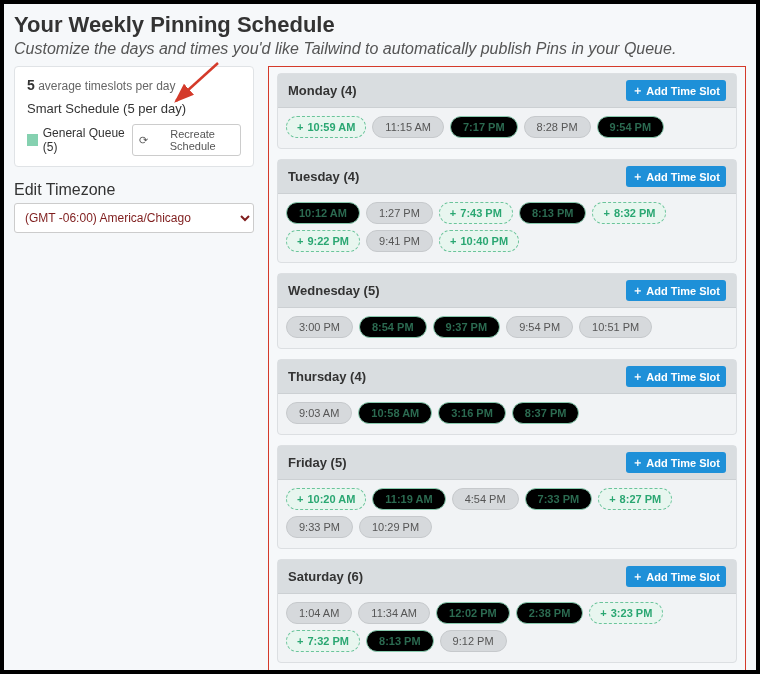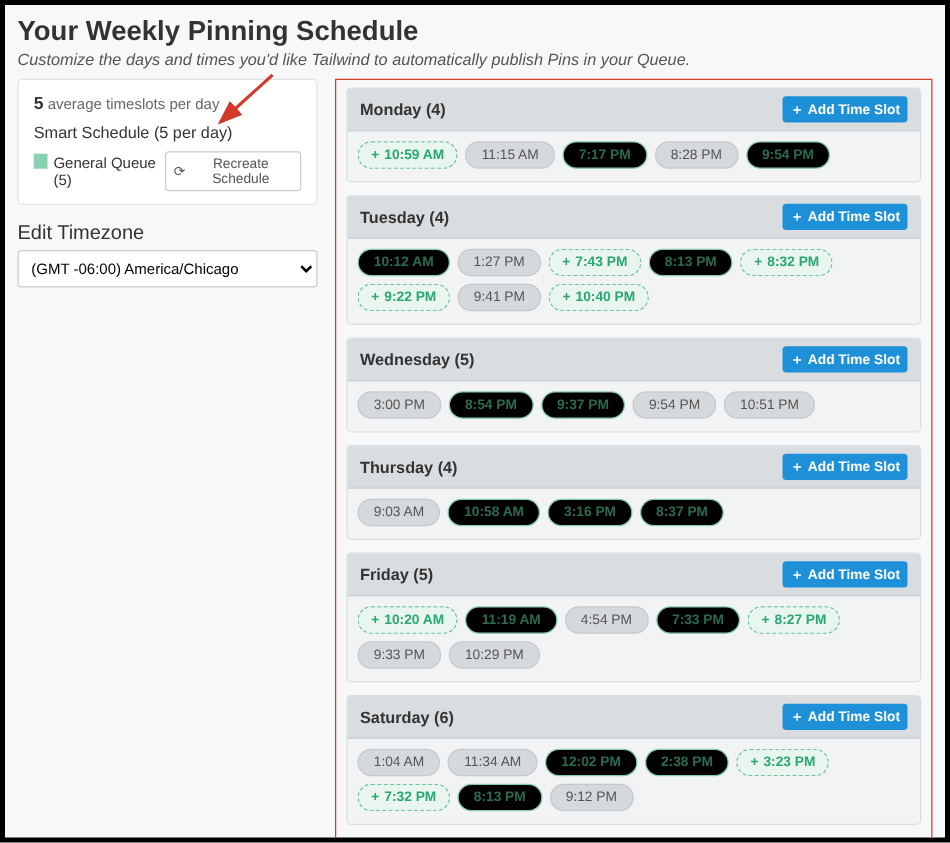--- a/index.html
+++ b/index.html
@@ -15,21 +15,21 @@
   .page {
     padding: 8px 10px;
   }
   h1 {
     font-size: 22px;
     font-weight: bold;
     color: #333;
     margin-bottom: 2px;
   }
   .subtitle {
-    font-size: 13px;
+    font-size: 16px;
     font-style: italic;
     color: #555;
     margin-bottom: 8px;
   }
   .content {
     display: flex;
     gap: 14px;
   }
   .left-col { width: 240px; }
   .right-col {
@@ -42,21 +42,21 @@
     border: 1px solid #e0e3e6;
     border-radius: 4px;
     padding: 10px 12px;
     margin-bottom: 14px;
     position: relative;
   }
   .avg-line { font-size: 12px; color: #666; margin-bottom: 8px; }
   .avg-line b { font-size: 14px; color: #333; }
   .smart-line { font-size: 13px; font-weight: normal; margin-bottom: 8px; }
   .queue-row { display: flex; align-items: center; justify-content: space-between; font-size: 12px; }
-  .queue-left { display: flex; align-items: flex-start; gap: 5px; }
+  .queue-left { display: flex; align-items: center; gap: 5px; }
   .queue-swatch { width: 12px; height: 12px; background: #85d1b0; }
   .recreate-btn {
     border: 1px solid #ccc;
     border-radius: 3px;
     background: #fff;
     font-size: 11px;
     padding: 3px 6px;
     color: #555;
     display: inline-flex;
     align-items: center;
@@ -64,21 +64,21 @@
     cursor: pointer;
   }
   .tz-label { font-size: 16px; margin-bottom: 4px; color: #333; }
   .tz-select {
     width: 100%;
     border: 1px solid #ccc;
     border-radius: 3px;
     background: #fff;
     font-size: 12px;
     padding: 6px 6px;
-    color: #000000;
+    color: #7f1d1d;
   }
   
   .day {
     background: #f1f3f5;
     border: 1px solid #dcdfe2;
     border-radius: 4px;
     margin-bottom: 10px;
     padding-bottom: 10px;
   }
   .day-header {

